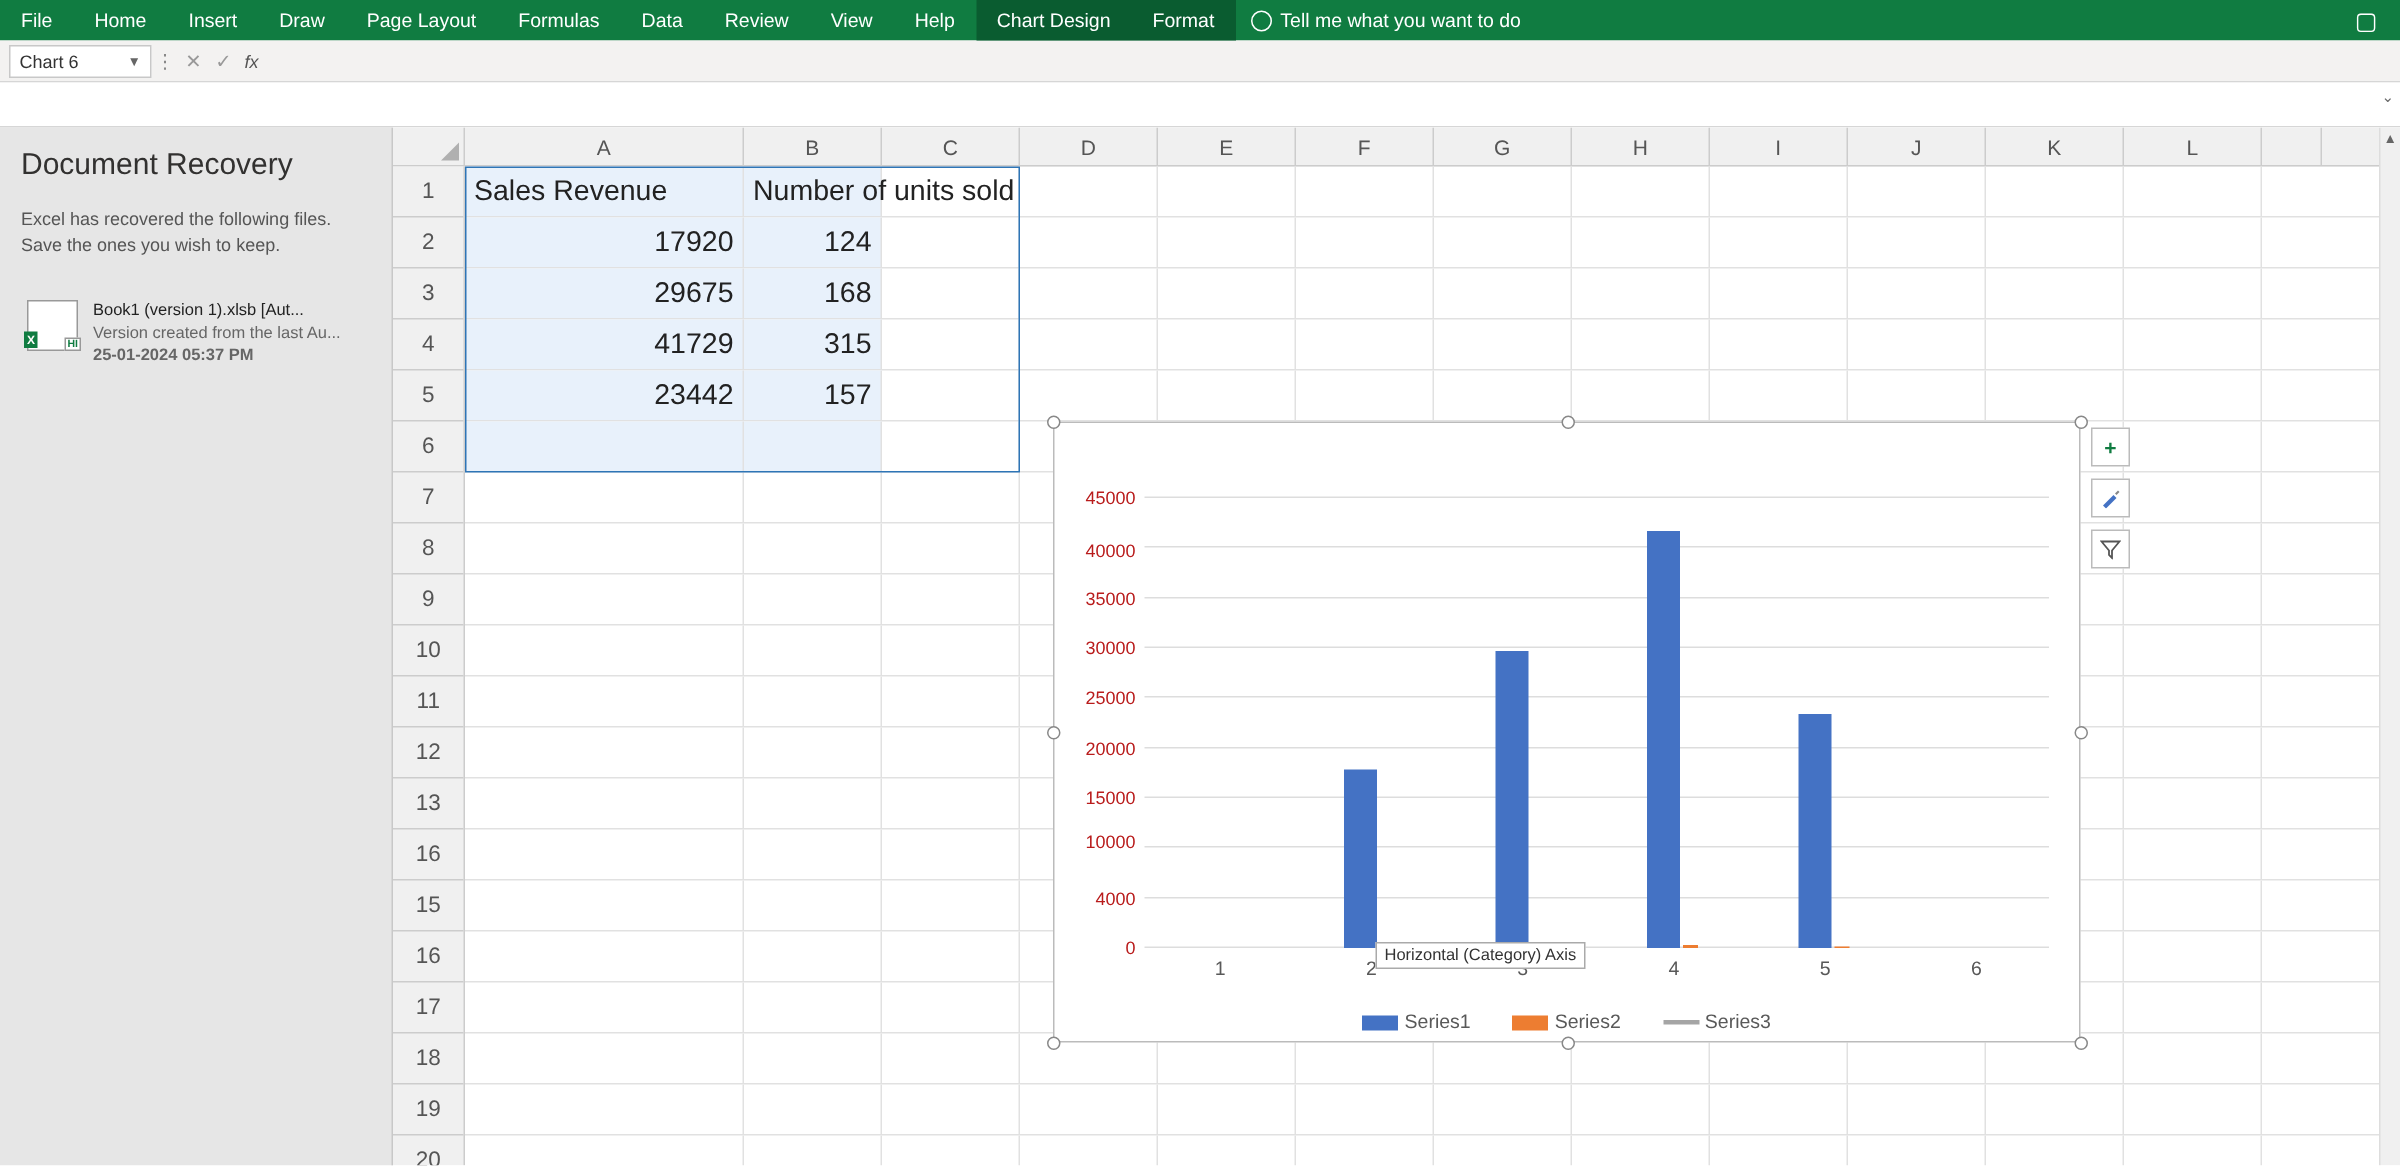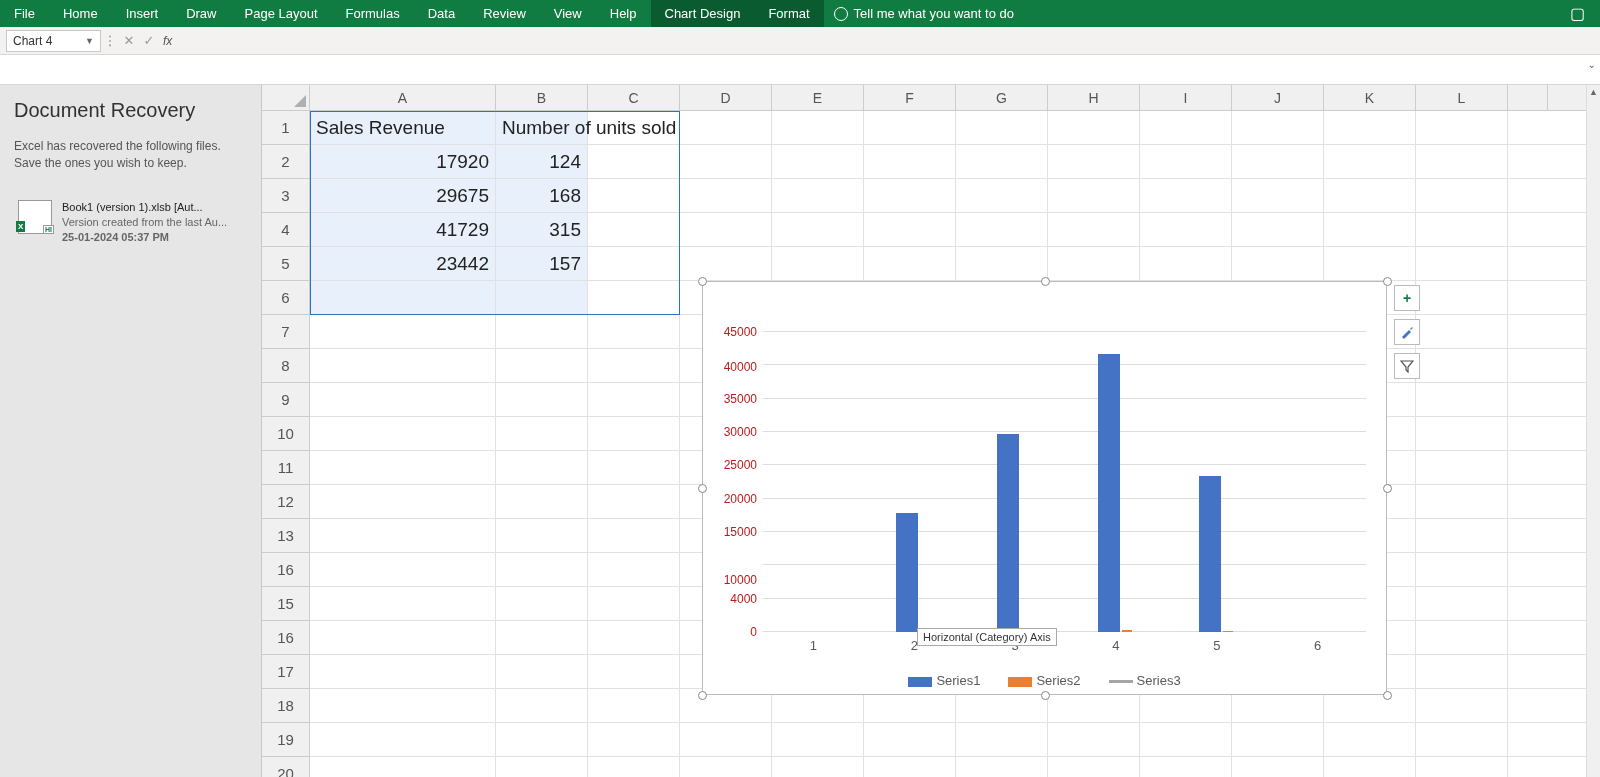--- a/index.html
+++ b/index.html
@@ -90,21 +90,21 @@
   <span id="ribbon-ctx" style="display: contents;"><div class="tab context">Chart Design</div><div class="tab context">Format</div></span>
   <div class="tellme">
     <span class="bulb"></span>
     <span>Tell me what you want to do</span>
   </div>
   <div class="share">▢</div>
 </div>
 
 <div class="fxrow">
   <div class="namebox">
-    <span>Chart 4</span>
+    <span>Chart 6</span>
     <span class="dd">▼</span>
   </div>
   <div class="fx-sep">⋮</div>
   <div class="fx-btn">✕</div>
   <div class="fx-btn">✓</div>
   <div class="fx-fx">fx</div>
 </div>
 <div class="fx-expand">
   <span class="expbtn">⌄</span>
 </div>
@@ -451,21 +451,21 @@
       </div>
     <div class="selbox" id="selbox" style="left: 48px; top: 26px; width: 370px; height: 204px; border-color: rgb(46, 117, 182); border-width: 1.5px;"></div>
 
     <div class="chart" id="chart" style="left:440px; top:196px; width:685px; height:414px;">
       <div class="plot" id="plot" style="height: 300px;">
           <div class="ygrid" style="bottom: 0px;"></div>
           <div class="ylabel" style="bottom: 0px; transform: translateY(50%);">0</div>
           <div class="ygrid" style="bottom: 33.3333px;"></div>
           <div class="ylabel" style="bottom: 33.3333px; transform: translateY(50%);">4000</div>
           <div class="ygrid" style="bottom: 66.6667px;"></div>
-          <div class="ylabel" style="bottom: 52px; transform: translateY(50%); margin-left: 48px;">10000</div>
+          <div class="ylabel" style="bottom: 71px; transform: translateY(50%); margin-left: 48px;">10000</div>
           <div class="ygrid" style="bottom: 100px;"></div>
           <div class="ylabel" style="bottom: 100px; transform: translateY(50%);">15000</div>
           <div class="ygrid" style="bottom: 133.333px;"></div>
           <div class="ylabel" style="bottom: 133.333px; transform: translateY(50%);">20000</div>
           <div class="ygrid" style="bottom: 166.667px;"></div>
           <div class="ylabel" style="bottom: 166.667px; transform: translateY(50%);">25000</div>
           <div class="ygrid" style="bottom: 200px;"></div>
           <div class="ylabel" style="bottom: 200px; transform: translateY(50%);">30000</div>
           <div class="ygrid" style="bottom: 233.333px;"></div>
           <div class="ylabel" style="bottom: 233.333px; transform: translateY(50%);">35000</div>

